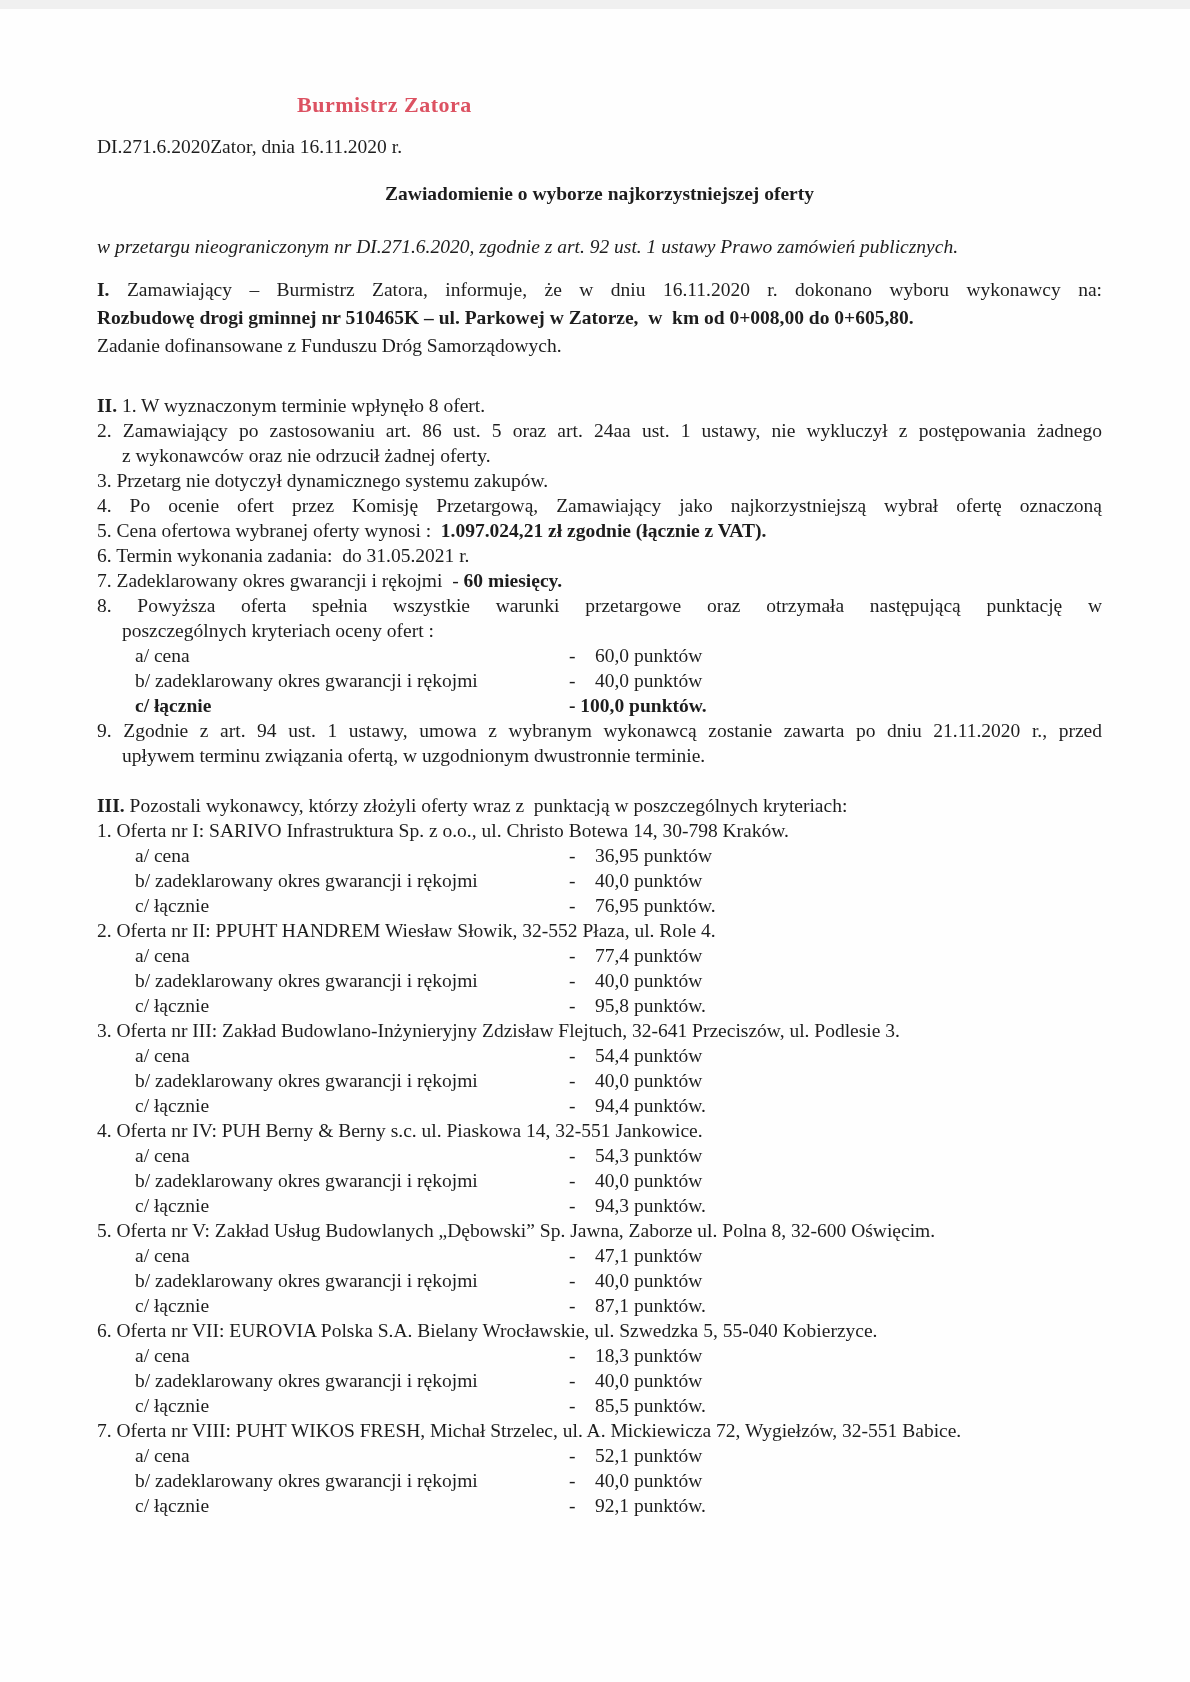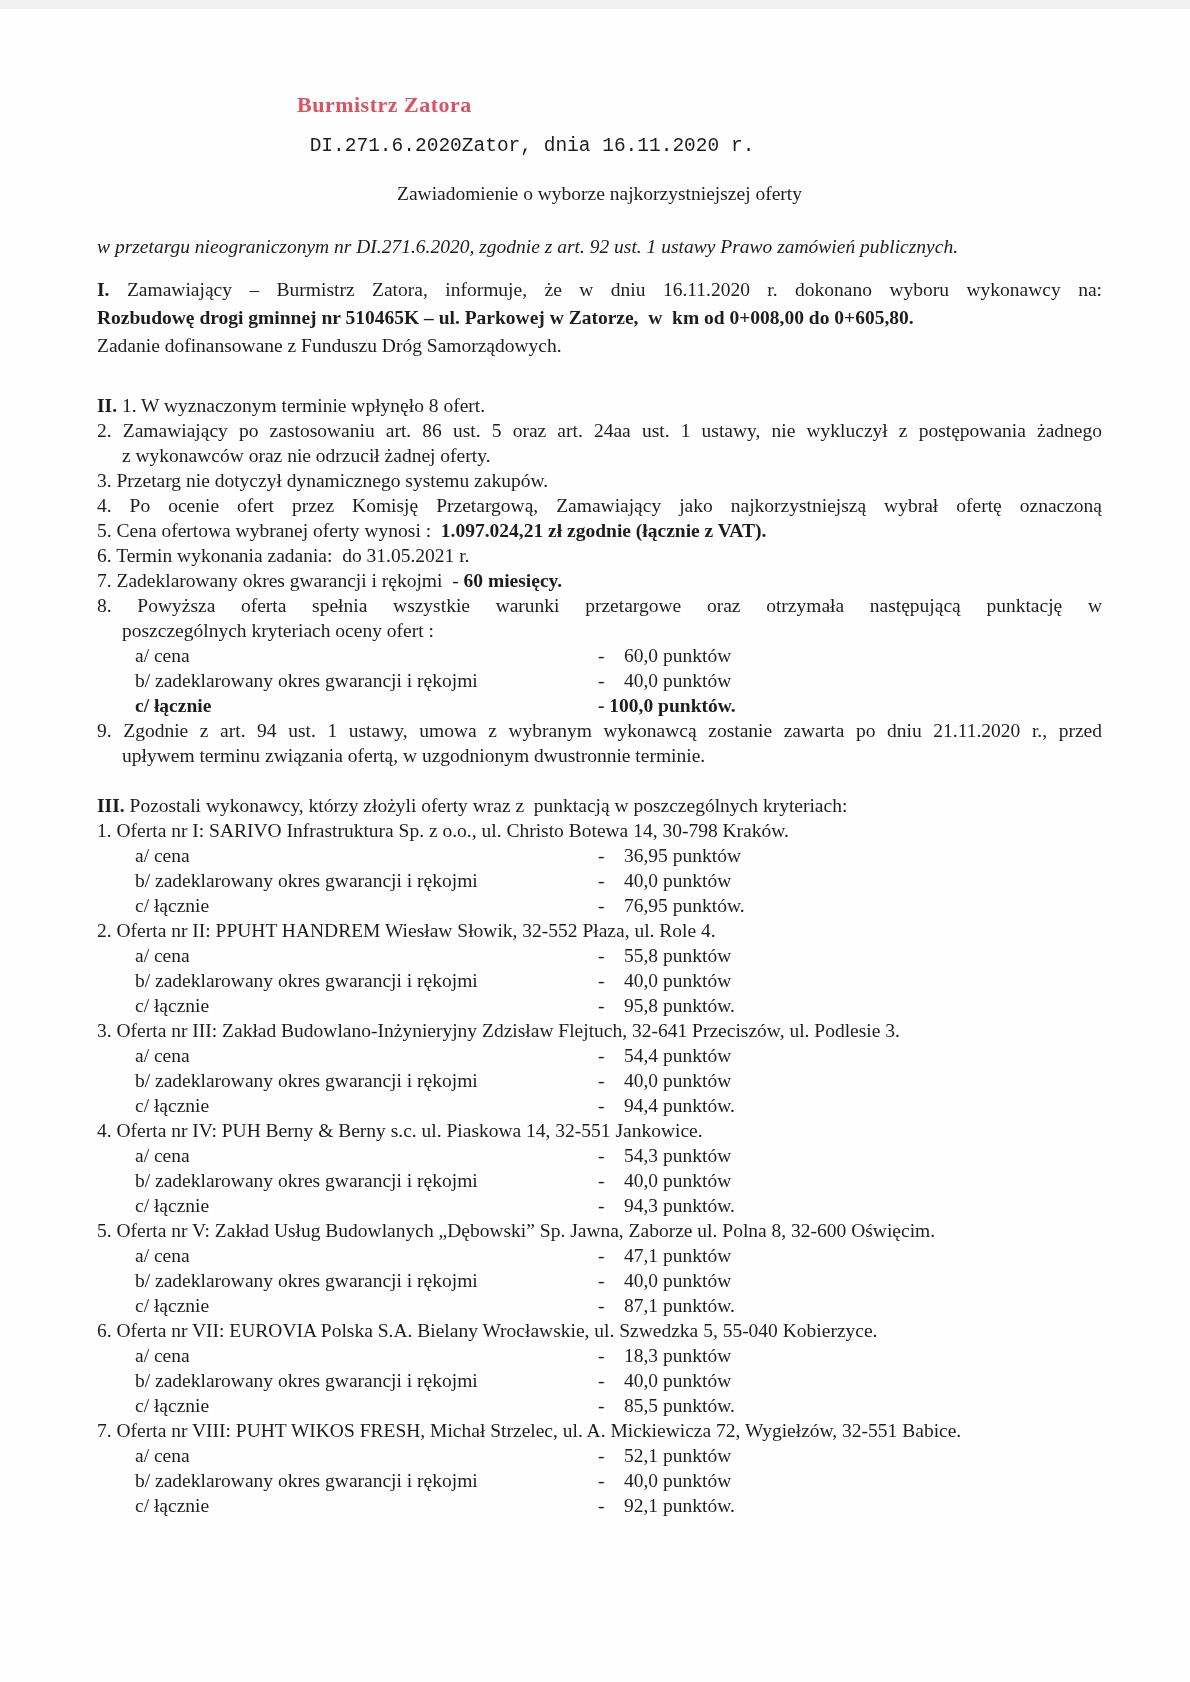--- a/index.html
+++ b/index.html
@@ -10,38 +10,38 @@
     font-size:19.5px; line-height:25px;
   }
   .top-edge { position:absolute; top:0; left:0; width:1190px; height:9px; background:#f0f0f0; }
   .content { padding:0 88px 0 97px; }
 
   .stamp {
     margin:92px 0 0 200px; height:36px;
     font-size:22px; font-weight:bold; letter-spacing:.5px;
     color:#dc5262; filter:blur(.4px);
   }
-  .hrow { display:flex; justify-content:center; margin-top:6px;font-family:Liberation Mono, monospace; }
+  .hrow { display:flex; justify-content:flex-start; margin-top:6px; }
   .place-date { margin-right:135px; }
 
-  .title { margin-top:22px; text-align:center; font-weight:normal; }
+  .title { margin-top:22px; text-align:center; font-weight:bold; }
   .subtitle { margin-top:28px; font-style:italic; }
 
   .s1 { margin-top:17px; line-height:28px; }
   .s2 { margin-top:33px; }
   .s3 { margin-top:25px; }
 
   .line { white-space:pre-wrap; }
   .just { white-space:normal; text-align:justify; text-align-last:justify; }
   .cont { padding-left:25px; }
   .b { font-weight:bold; }
   .it { }
 
   .crow { position:relative; padding-left:38px; }
-  .crow .cval { position:absolute; left:501px; top:0; white-space:pre; }
+  .crow .cval { position:absolute; left:472px; top:0; white-space:pre; }
 </style>
 </head>
 <body>
 
 <div class="page">
   <div class="top-edge"></div>
   <div class="content">
 
     <div class="stamp">Burmistrz Zatora</div>
 
@@ -93,21 +93,21 @@
 
       <div class="offer">
         <div class="line">1. Oferta nr I: SARIVO Infrastruktura Sp. z o.o., ul. Christo Botewa 14, 30-798 Kraków.</div>
         <div class="crow"><span class="line">a/ cena</span><span class="cval">-    36,95 punktów</span></div>
         <div class="crow"><span class="line">b/ zadeklarowany okres gwarancji i rękojmi</span><span class="cval">-    40,0 punktów</span></div>
         <div class="crow"><span class="line">c/ łącznie</span><span class="cval">-    76,95 punktów.</span></div>
       </div>
 
       <div class="offer">
         <div class="line">2. Oferta nr II: PPUHT HANDREM Wiesław Słowik, 32-552 Płaza, ul. Role 4.</div>
-        <div class="crow"><span class="line">a/ cena</span><span class="cval">-    55,8 punktów</span></div>
+        <div class="crow"><span class="line">a/ cena</span><span class="cval">-    77,4 punktów</span></div>
         <div class="crow"><span class="line">b/ zadeklarowany okres gwarancji i rękojmi</span><span class="cval">-    40,0 punktów</span></div>
         <div class="crow"><span class="line">c/ łącznie</span><span class="cval">-    95,8 punktów.</span></div>
       </div>
 
       <div class="offer">
         <div class="line">3. Oferta nr III: Zakład Budowlano-Inżynieryjny Zdzisław Flejtuch, 32-641 Przeciszów, ul. Podlesie 3.</div>
         <div class="crow"><span class="line">a/ cena</span><span class="cval">-    54,4 punktów</span></div>
         <div class="crow"><span class="line">b/ zadeklarowany okres gwarancji i rękojmi</span><span class="cval">-    40,0 punktów</span></div>
         <div class="crow"><span class="line">c/ łącznie</span><span class="cval">-    94,4 punktów.</span></div>
       </div>

